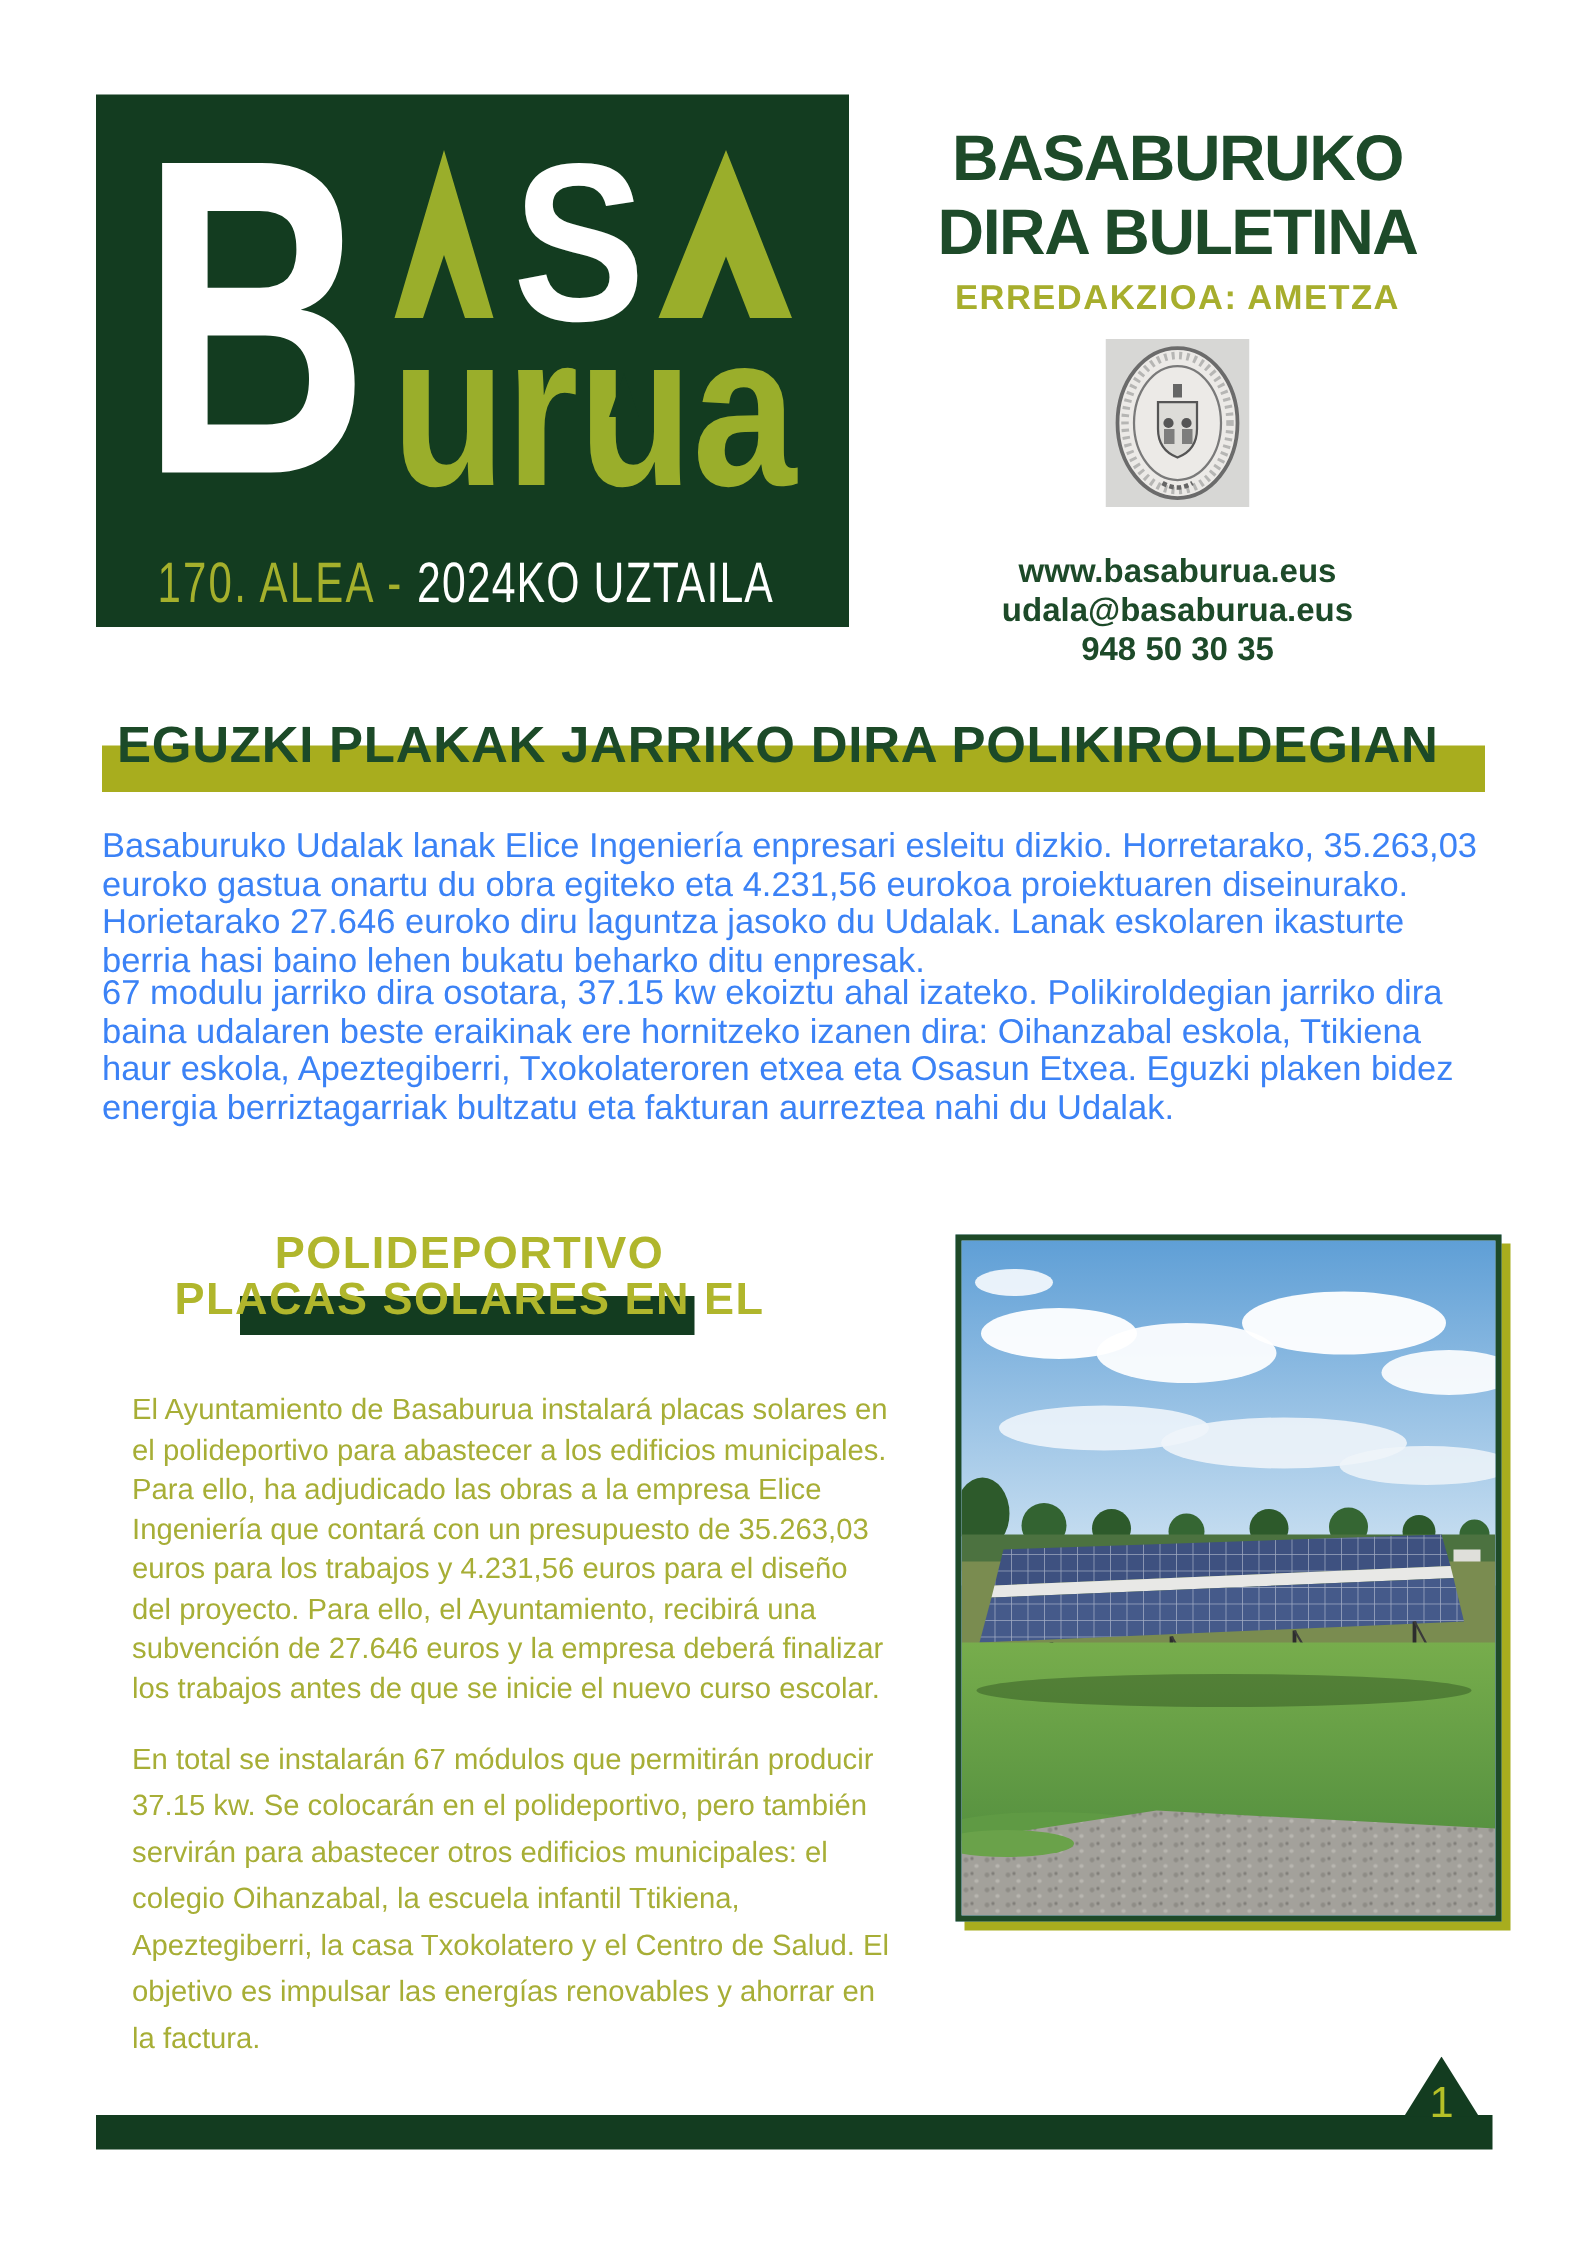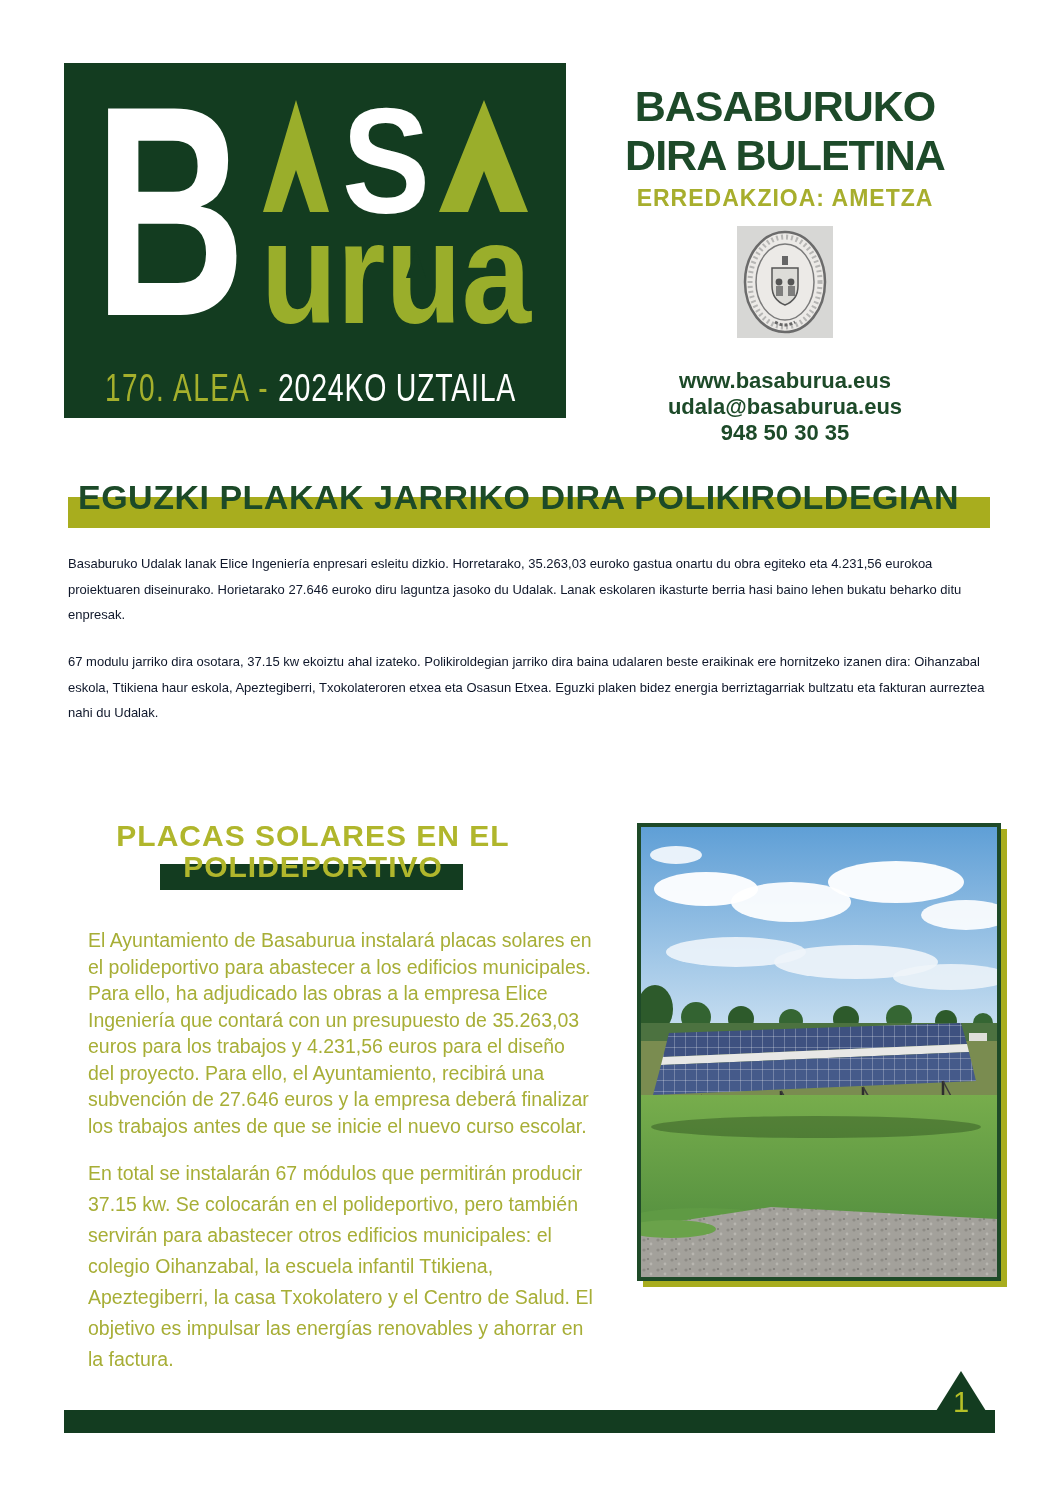--- a/index.html
+++ b/index.html
@@ -18,21 +18,21 @@
   .mh-title{font-size:43px;font-weight:bold;color:#1d4a29;line-height:49px;letter-spacing:-1px;}
   .mh-redaction{font-size:23px;color:#a7ae2d;margin-top:5px;letter-spacing:1px;font-weight:bold;}
   .seal-wrap{width:96px;height:112px;margin:14px auto 0;}
   .mh-contacts{margin-top:30px;}
   .mh-contact{font-size:22px;font-weight:bold;color:#1d4a29;line-height:26px;}
 
   
   .eu-bar{left:68px;top:497px;width:922px;height:31px;background:#a8ad1e;}
   .eu-headline{left:78px;top:478px;font-size:34px;font-weight:800;color:#1c4a28;
     white-space:nowrap;letter-spacing:.5px;}
-  .para-eu{left:68px;width:928px;font-size:13px;line-height:25.5px;color:#0f172a;}
+  .para-eu{left:68px;width:928px;font-size:23px;line-height:25.5px;color:#3b82f6;}
   #p-eu1{top:551px;}
   #p-eu2{top:649px;}
 
   
   .es-bar{left:160px;top:864px;width:303px;height:26px;background:#133c20;}
   .es-headline{left:93px;top:820px;width:440px;text-align:center;font-size:30px;
     font-weight:800;color:#b0b62c;line-height:31px;letter-spacing:1px;z-index:2;}
   .para-es{left:68px;color:#a7ae36;font-size:19.5px;margin-left:20px;}
   #p-es1{top:927px;width:505px;line-height:26.5px;}
   #p-es2{top:1158px;width:512px;line-height:31px;}
@@ -98,22 +98,22 @@
     </div>
   </div>
 
   <div class="abs eu-bar"></div>
   <div class="abs eu-headline">EGUZKI PLAKAK JARRIKO DIRA POLIKIROLDEGIAN</div>
   <div class="abs para-eu" id="p-eu1">Basaburuko Udalak lanak Elice Ingeniería enpresari esleitu dizkio. Horretarako, 35.263,03 euroko gastua onartu du obra egiteko eta 4.231,56 eurokoa proiektuaren diseinurako. Horietarako 27.646 euroko diru laguntza jasoko du Udalak. Lanak eskolaren ikasturte berria hasi baino lehen bukatu beharko ditu enpresak.</div>
   <div class="abs para-eu" id="p-eu2">67 modulu jarriko dira osotara, 37.15 kw ekoiztu ahal izateko. Polikiroldegian jarriko dira baina udalaren beste eraikinak ere hornitzeko izanen dira: Oihanzabal eskola, Ttikiena haur eskola, Apeztegiberri, Txokolateroren etxea eta Osasun Etxea. Eguzki plaken bidez energia berriztagarriak bultzatu eta fakturan aurreztea nahi du Udalak.</div>
 
   <div class="abs es-bar"></div>
   <div class="abs es-headline">
+    <div>POLIDEPORTIVO</div>
     <div>PLACAS SOLARES EN EL</div>
-    <div>POLIDEPORTIVO</div>
   </div>
   <div class="abs para-es" id="p-es1">El Ayuntamiento de Basaburua instalará placas solares en el polideportivo para abastecer a los edificios municipales. Para ello, ha adjudicado las obras a la empresa Elice Ingeniería que contará con un presupuesto de 35.263,03 euros para los trabajos y 4.231,56 euros para el diseño del proyecto. Para ello, el Ayuntamiento, recibirá una subvención de 27.646 euros y la empresa deberá finalizar los trabajos antes de que se inicie el nuevo curso escolar.</div>
   <div class="abs para-es" id="p-es2">En total se instalarán 67 módulos que permitirán producir 37.15 kw. Se colocarán en el polideportivo, pero también servirán para abastecer otros edificios municipales: el colegio Oihanzabal, la escuela infantil Ttikiena, Apeztegiberri, la casa Txokolatero y el Centro de Salud. El objetivo es impulsar las energías renovables y ahorrar en la factura.</div>
 
   <div class="abs" id="photo">
     <svg width="356" height="450" viewBox="0 0 356 450" preserveAspectRatio="none">
       <defs>
         <linearGradient id="sky" x1="0" y1="0" x2="0" y2="1">
           <stop offset="0" stop-color="#5f9fd6"></stop>
           <stop offset="1" stop-color="#d4e6f4"></stop>

